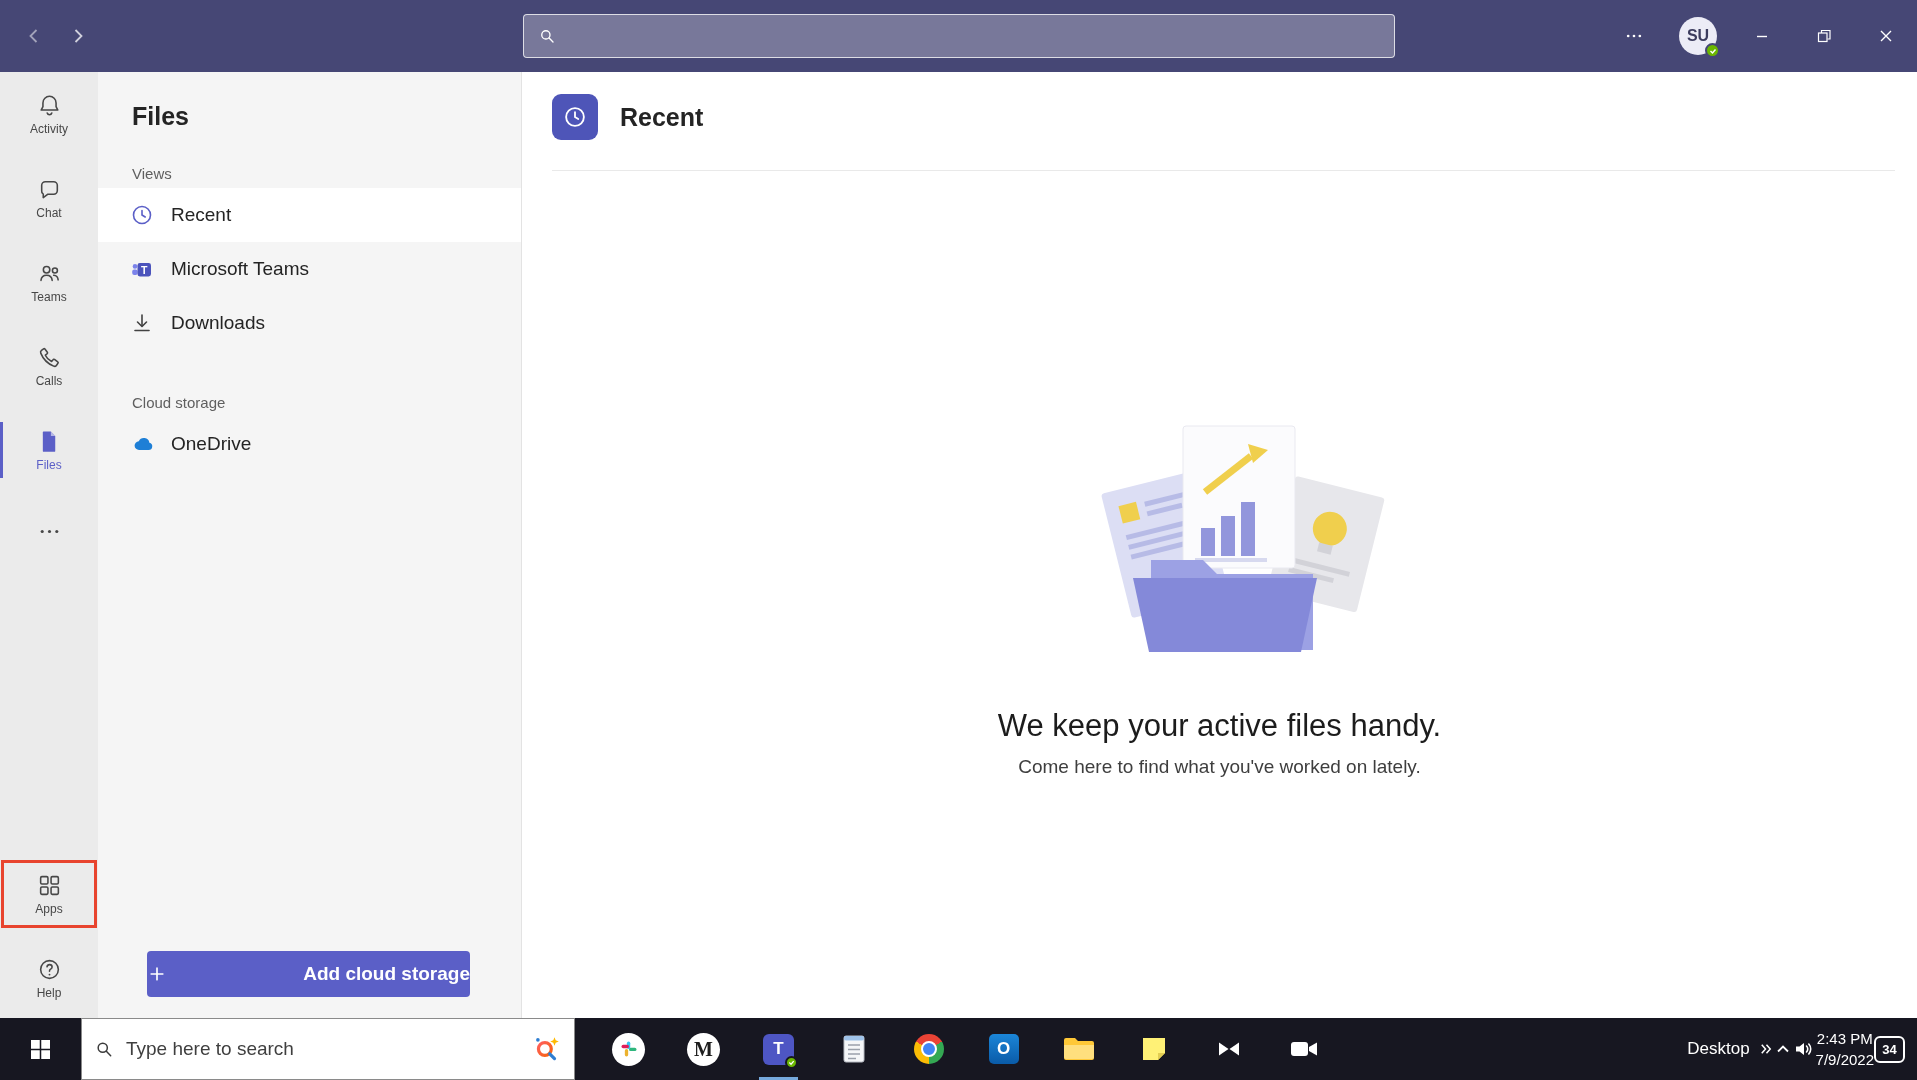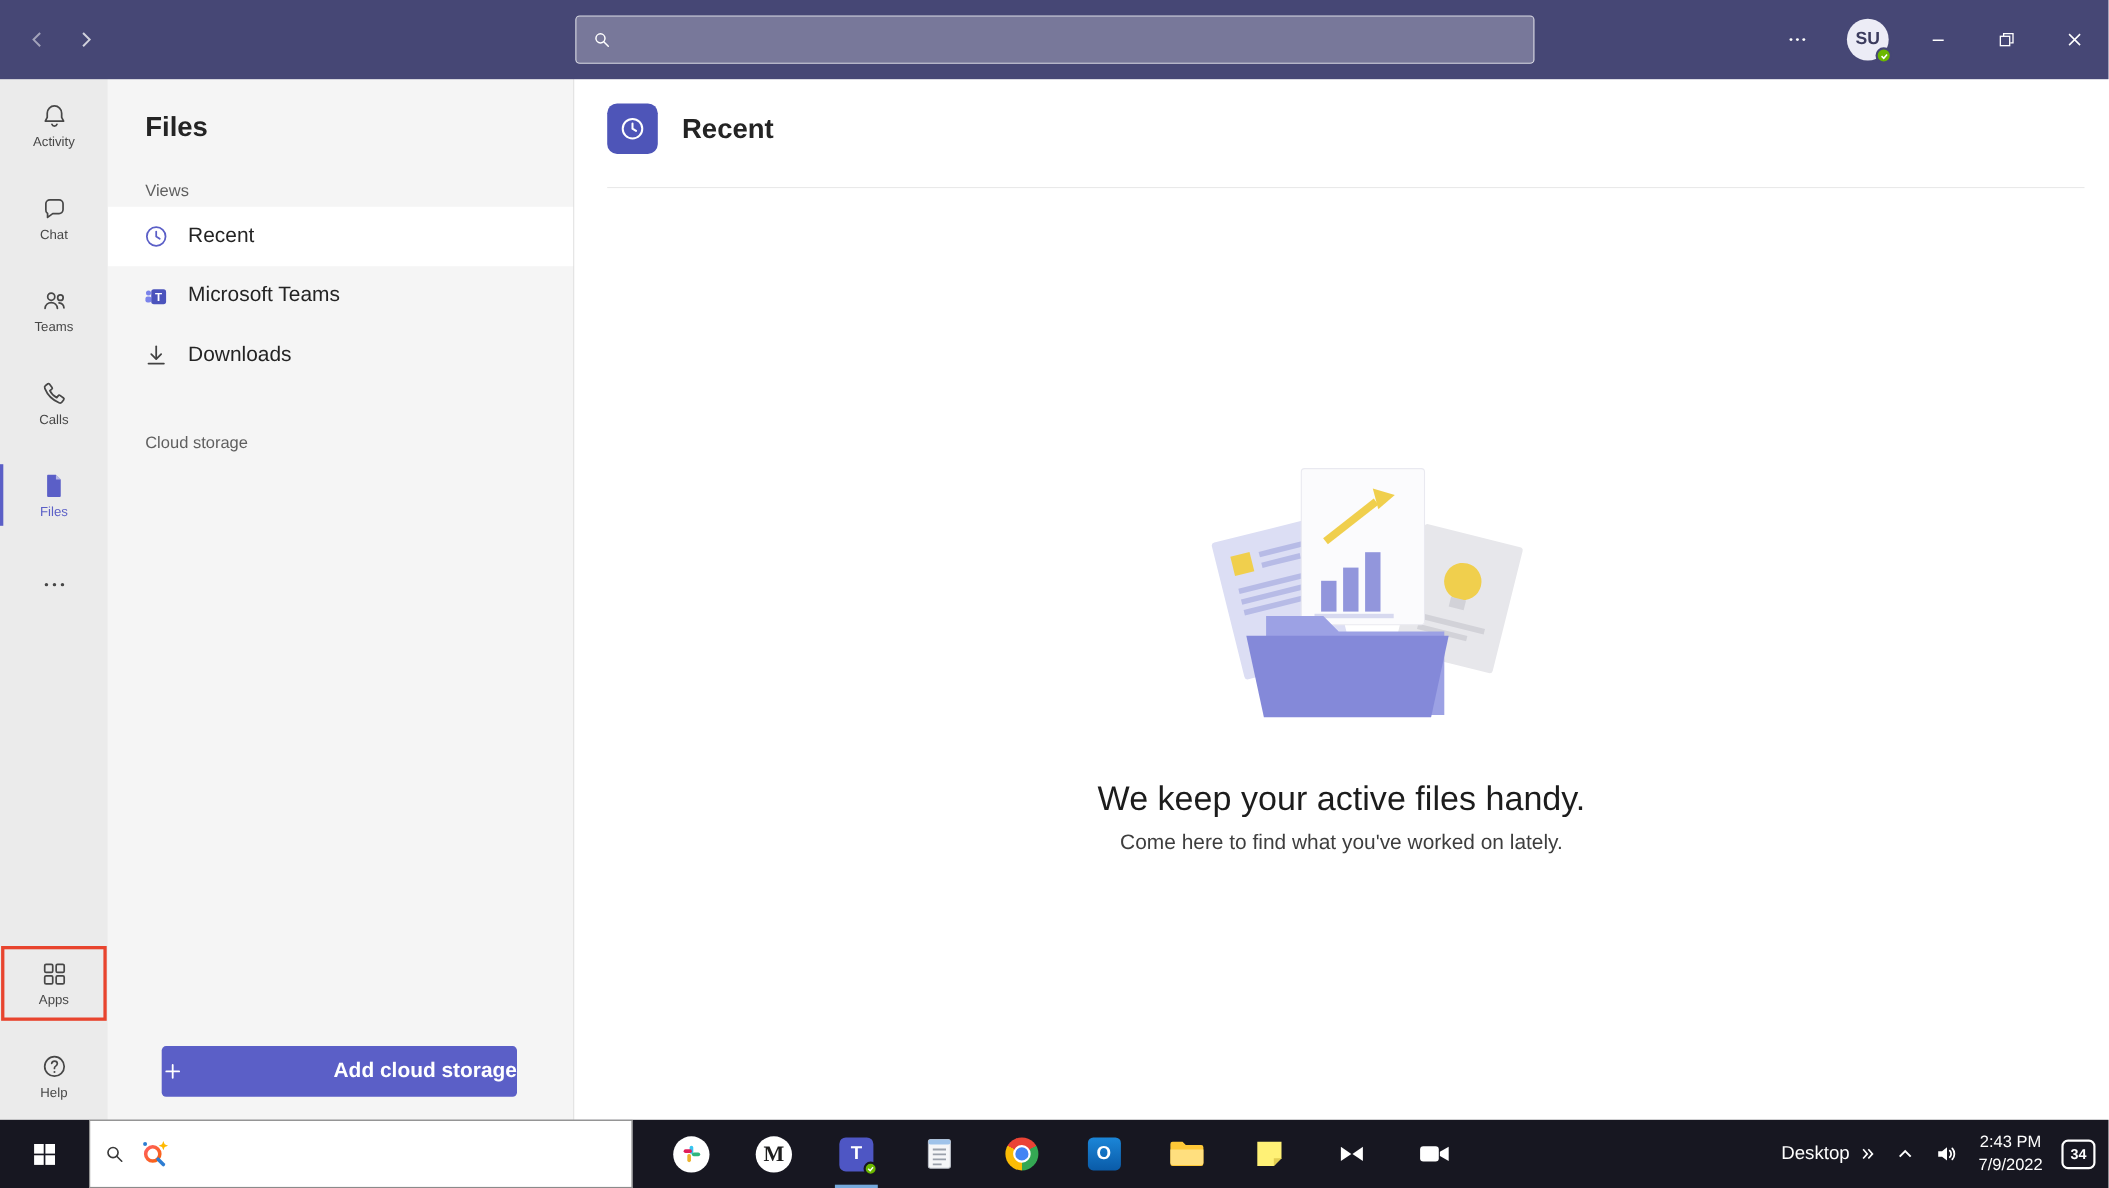--- a/index.html
+++ b/index.html
@@ -76,21 +76,21 @@
   .tb-teams{position:relative;width:31px;height:31px;border-radius:6px;background:#4e56c4;display:grid;place-items:center;
     color:#fff;font-weight:bold;font-size:17px}
   .presence2{position:absolute;right:-4px;bottom:-4px;width:13px;height:13px;border-radius:50%;
     background:var(--presence-green,#6bb700);border:2px solid var(--taskbar,#171721);display:grid;place-items:center}
   .chrome{width:30px;height:30px;border-radius:50%;position:relative;
     background:conic-gradient(from -60deg,#ea4335 0 120deg,#34a853 0 240deg,#fbbc05 0 360deg)}
   .chrome::before{content:"";position:absolute;left:50%;top:50%;width:12px;height:12px;margin:-8px 0 0 -8px;
     border-radius:50%;background:#4285f4;border:2.5px solid #fff}
   .outlook{width:30px;height:30px;border-radius:5px;background:linear-gradient(#1b86d8,#0a5ba8);display:grid;
     place-items:center;color:#fff;font-weight:bold;font-size:17px}
-  .tb-right{margin-left:auto;display:flex;align-items:center;gap:17px;padding-right:12px;color:#fff}
+  .tb-right{margin-left:auto;display:flex;align-items:center;padding-right:12px;color:#fff}
   .tb-desktop{display:flex;align-items:center;gap:8px;color:#fff;font-size:17px}
   .tb-clock{display:flex;flex-direction:column;align-items:center;justify-content:center;color:#fff;
     font-size:15px;line-height:1.4;cursor:pointer}
   .tb-badge{min-width:31px;height:27px;border:2px solid #fff;border-radius:6px;color:#fff;font-size:13px;
     font-weight:bold;display:grid;place-items:center;padding:0 3px;cursor:pointer}
 </style>
 </head>
 <body>
 
 <div id="app">
@@ -237,20 +237,26 @@
     </div>
     <div class="side-row">
       <svg viewBox="0 0 24 24" fill="none" stroke="#424242" stroke-width="1.6" stroke-linecap="round" stroke-linejoin="round">
           <path d="M12 4v10.5"></path>
           <path d="M7.5 11l4.5 4.5L16.5 11"></path>
           <path d="M5 19.5h14"></path>
         </svg>
       <span>Downloads</span>
     </div>
     <div class="section-label cloud">Cloud storage</div>
+    <div class="side-row">
+      <svg viewBox="0 0 24 24">
+          <path d="M9.2 18h9.3a3.7 3.7 0 0 0 .9-7.3A5.6 5.6 0 0 0 8.8 9.2 4.4 4.4 0 0 0 9.2 18z" fill="var(--onedrive-blue,#1e7fd6)"></path>
+        </svg>
+      <span>OneDrive</span>
+    </div>
     <button class="add-btn">
       <svg width="20" height="20" viewBox="0 0 24 24" stroke="#fff" stroke-width="2" stroke-linecap="round">
           <path d="M12 5v14M5 12h14"></path>
         </svg>
       <span>Add cloud storage</span>
     </button>
   </aside>
 
   <main class="main">
     <div class="main-header">
@@ -306,20 +312,21 @@
           <rect x="10.8" width="9.2" height="9.2"></rect>
           <rect y="10.8" width="9.2" height="9.2"></rect>
           <rect x="10.8" y="10.8" width="9.2" height="9.2"></rect>
         </svg>
     </button>
     <div class="tb-search">
       <svg width="20" height="20" viewBox="0 0 24 24" fill="none" stroke="#3b3b3b" stroke-width="1.8" stroke-linecap="round">
           <circle cx="10.5" cy="10.5" r="5.5"></circle>
           <path d="M14.8 14.8 20 20"></path>
         </svg>
+      <input placeholder="Type here to search" style="">
       <svg width="30" height="30" viewBox="0 0 28 28">
         <defs>
             <linearGradient id="hg" x1="0" y1="0" x2="1" y2="1">
               <stop offset="0" stop-color="#ff5f5f"></stop>
               <stop offset="1" stop-color="#f7630c"></stop>
             </linearGradient>
           </defs>
         <circle cx="12" cy="14" r="6" fill="none" stroke="url(#hg)" stroke-width="3"></circle>
         <path d="M16.5 18.5 21 23" stroke="#2d7dd2" stroke-width="3" stroke-linecap="round"></path>
         <path d="M21 3l1.1 2.9L25 7l-2.9 1.1L21 11l-1.1-2.9L17 7l2.9-1.1z" fill="#ffb900"></path>

